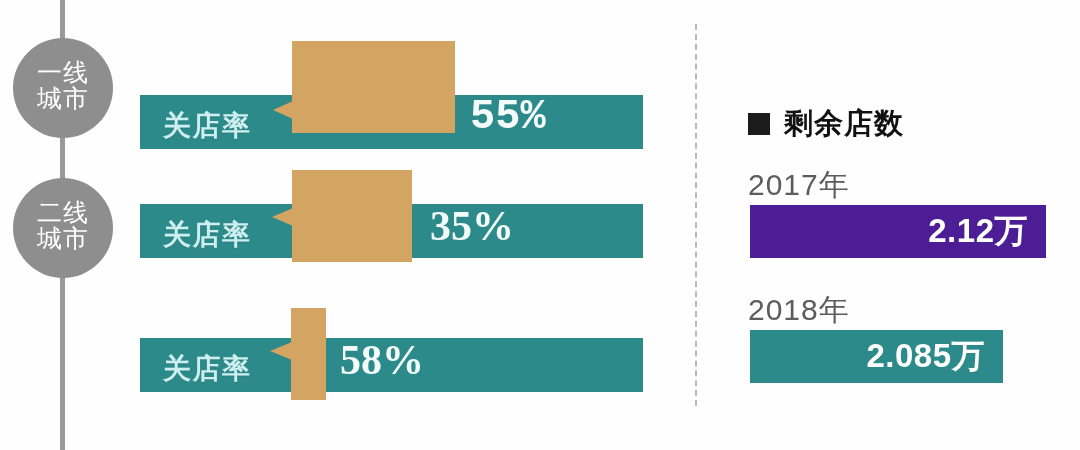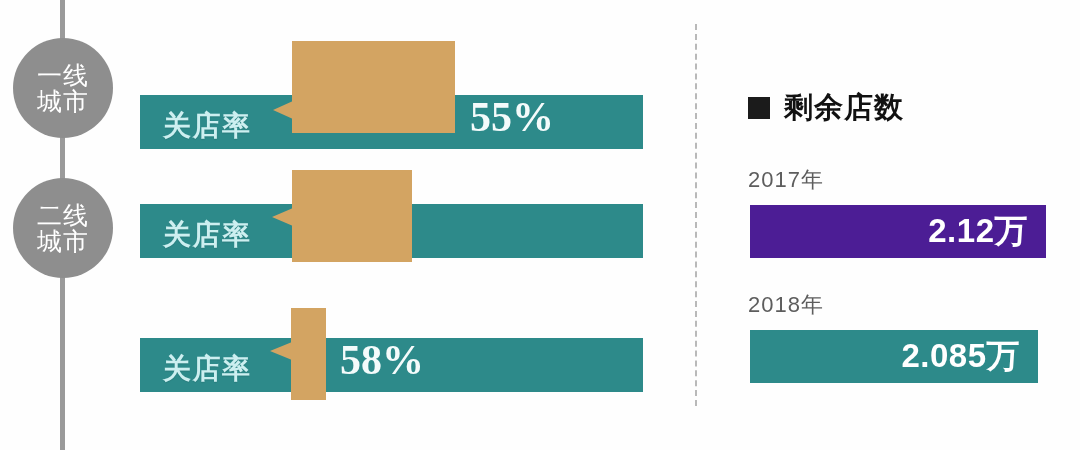--- a/index.html
+++ b/index.html
@@ -40,20 +40,21 @@
     display: flex;
     flex-direction: column;
     align-items: center;
     justify-content: center;
     line-height: 1.04;
     font-size: 25px;
     font-weight: 400;
     letter-spacing: 1px;
     z-index: 3;
     text-align: center;
+    font-family: Liberation Mono, monospace;
   }
   .stage-circle .ln { display: block; white-space: nowrap; }
 
   .row {
     position: absolute;
     left: 0;
     width: 700px;
     height: 110px;
   }
   .teal-bar {
@@ -102,41 +103,41 @@
     position: absolute;
     left: 695px;
     top: 24px;
     width: 0px;
     height: 382px;
     border-left: 2px dashed #b9b9b9;
   }
   .legend {
     position: absolute;
     left: 748px;
-    top: 88px;
+    top: 104px;
     display: flex;
     align-items: center;
     gap: 14px;
     white-space: nowrap;
   }
   .legend-swatch {
     width: 22px;
     height: 22px;
     background: #1b1b1b;
     display: block;
   }
   .legend-text {
     font-size: 29px;
     font-weight: 700;
     color: #111111;
     letter-spacing: 1px;
   }
   .year-label {
     position: absolute;
-    font-size: 22px;
+    font-size: 30px;
     color: #5d5d5d;
     font-weight: 400;
     letter-spacing: 1px;
     white-space: nowrap;
   }
   .stat-bar {
     position: absolute;
     height: 53px;
     display: flex;
     align-items: center;
@@ -158,32 +159,33 @@
 
 <div id="canvas">
 
   <div class="timeline-axis"></div>
 
   <div class="row" style="top:35px;">
     <div class="teal-bar" style="left:140px; top:60px; width:503px;"></div>
     <div class="gold-tail" style="left:273px; top:66px; border-width:9px 20px 9px 0;"></div>
     <div class="gold-block" style="left:292px; top:6px; width:163px; height:92px;"></div>
     <div class="teal-label" style="left:163px; top:72px;">关店率</div>
-    <div class="pct-value" style="left:470px; top:58px;">55%</div>
+    <div class="pct-value" style="left:470px; top:58px;font-family:Liberation Mono, monospace;">55%</div>
   </div>
   <div class="stage-circle" style="left:13px; top:38px;">
     <span class="ln">一线</span>
     <span class="ln">城市</span>
   </div>
 
   <div class="row" style="top:172px;">
     <div class="teal-bar" style="left:140px; top:32px; width:503px;"></div>
     <div class="gold-tail" style="left:272px; top:36px; border-width:9px 21px 9px 0;"></div>
     <div class="gold-block" style="left:292px; top:-2px; width:120px; height:92px;"></div>
     <div class="teal-label" style="left:163px; top:44px;">关店率</div>
+    <div class="pct-value" style="left:430px; top:30px;">35%</div>
   </div>
   <div class="stage-circle" style="left:13px; top:178px;">
     <span class="ln">二线</span>
     <span class="ln">城市</span>
   </div>
 
   <div class="row" style="top:310px;">
     <div class="teal-bar" style="left:140px; top:28px; width:503px;"></div>
     <div class="gold-tail" style="left:270px; top:32px; border-width:9px 22px 9px 0;"></div>
     <div class="gold-block" style="left:291px; top:-2px; width:35px; height:92px;"></div>
@@ -197,17 +199,17 @@
     <span class="legend-swatch"></span>
     <span class="legend-text">剩余店数</span>
   </div>
 
   <div class="year-label" style="left:748px; top:165px;">2017年</div>
   <div class="stat-bar gold" style="left:750px; top:205px; width:296px;">
     <span class="stat-value">2.12万</span>
   </div>
 
   <div class="year-label" style="left:748px; top:290px;">2018年</div>
-  <div class="stat-bar teal" style="left:750px; top:330px; width:288px;">
+  <div class="stat-bar teal" style="left:750px; top:330px; width:253px;">
     <span class="stat-value">2.085万</span>
   </div>
 
 </div>
 
 </body></html>

